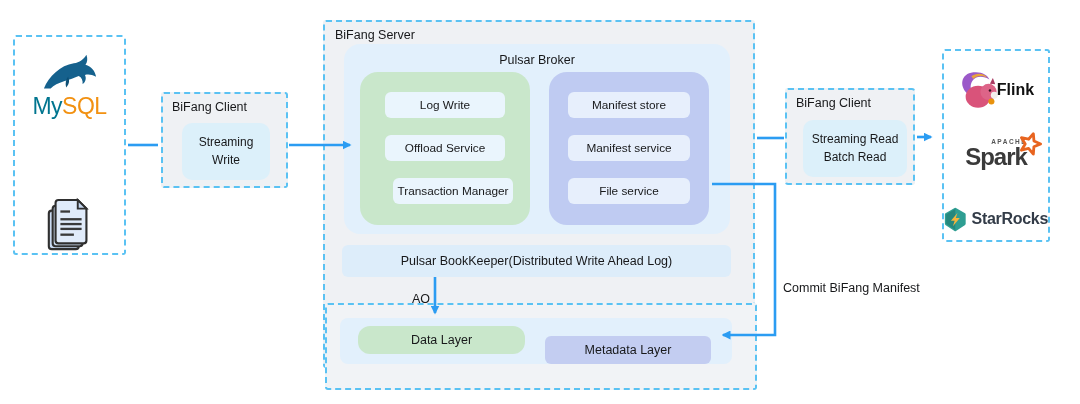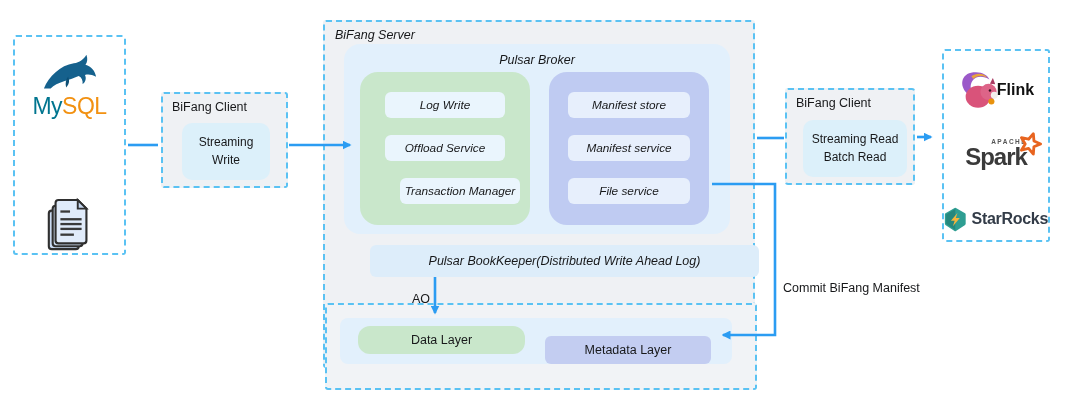--- a/index.html
+++ b/index.html
@@ -58,40 +58,40 @@
   </div>
 
   <div class="abs dashed" style="left:161px;top:92px;width:127px;height:96px;background:#eff1f4;">
     <div class="abs panel-title" style="left:9px;top:6px;">BiFang Client</div>
     <div class="action-box" style="left:19px;top:29px;width:88px;height:57px;">
       <span>Streaming</span>
       <span>Write</span>
     </div>
   </div>
 
-  <div class="abs dashed" style="left:323px;top:20px;width:432px;height:348px;background:#eff1f4;font-style:italic;">
+  <div class="abs dashed" style="left:323px;top:20px;width:432px;height:348px;background:#eff1f4;">
     <div class="abs panel-title" style="left:10px;top:6px;">BiFang Server</div>
 
     <div class="abs" style="left:19px;top:22px;width:386px;height:190px;background:#e2f0fc;border-radius:16px;">
       <div class="abs panel-title" style="left:0;right:0;top:9px;text-align:center;">Pulsar Broker</div>
 
       <div class="abs" style="left:16px;top:28px;width:170px;height:153px;background:#c9e7cb;border-radius:18px;">
         <div class="svc" style="left:25px;top:20px;width:120px;height:26px;">Log Write</div>
         <div class="svc" style="left:25px;top:63px;width:120px;height:26px;">Offload Service</div>
-        <div class="svc" style="left:40px;top:106px;width:120px;height:26px;">Transaction Manager</div>
+        <div class="svc" style="left:33px;top:106px;width:120px;height:26px;">Transaction Manager</div>
       </div>
 
       <div class="abs" style="left:205px;top:28px;width:160px;height:153px;background:#bfcbf2;border-radius:18px;">
         <div class="svc m" style="left:19px;top:20px;width:122px;height:26px;">Manifest store</div>
         <div class="svc m" style="left:19px;top:63px;width:122px;height:26px;">Manifest service</div>
         <div class="svc m" style="left:19px;top:106px;width:122px;height:26px;">File service</div>
       </div>
     </div>
 
-    <div class="abs center-txt" style="left:17px;top:223px;width:389px;height:32px;background:#ddedfa;border-radius:6px;font-size:12.5px;margin-left:28px;">Pulsar BookKeeper(Distributed Write Ahead Log)</div>
+    <div class="abs center-txt" style="left:17px;top:223px;width:389px;height:32px;background:#ddedfa;border-radius:6px;font-size:12.5px;">Pulsar BookKeeper(Distributed Write Ahead Log)</div>
   </div>
 
   <div class="abs dashed" style="left:325px;top:303px;width:432px;height:87px;background:#f1f3f6;">
     <div class="abs" style="left:13px;top:13px;width:392px;height:46px;background:#e2f0fc;border-radius:8px;">
       <div class="abs center-txt" style="left:18px;top:8px;width:167px;height:28px;background:#c9e7cb;border-radius:12px;font-size:12.5px;">Data Layer</div>
       <div class="abs center-txt" style="left:205px;top:18px;width:166px;height:28px;background:#c3cdf1;border-radius:6px;font-size:12.5px;">Metadata Layer</div>
     </div>
   </div>
 
   <div class="abs dashed" style="left:785px;top:88px;width:130px;height:97px;background:#eff1f4;">

